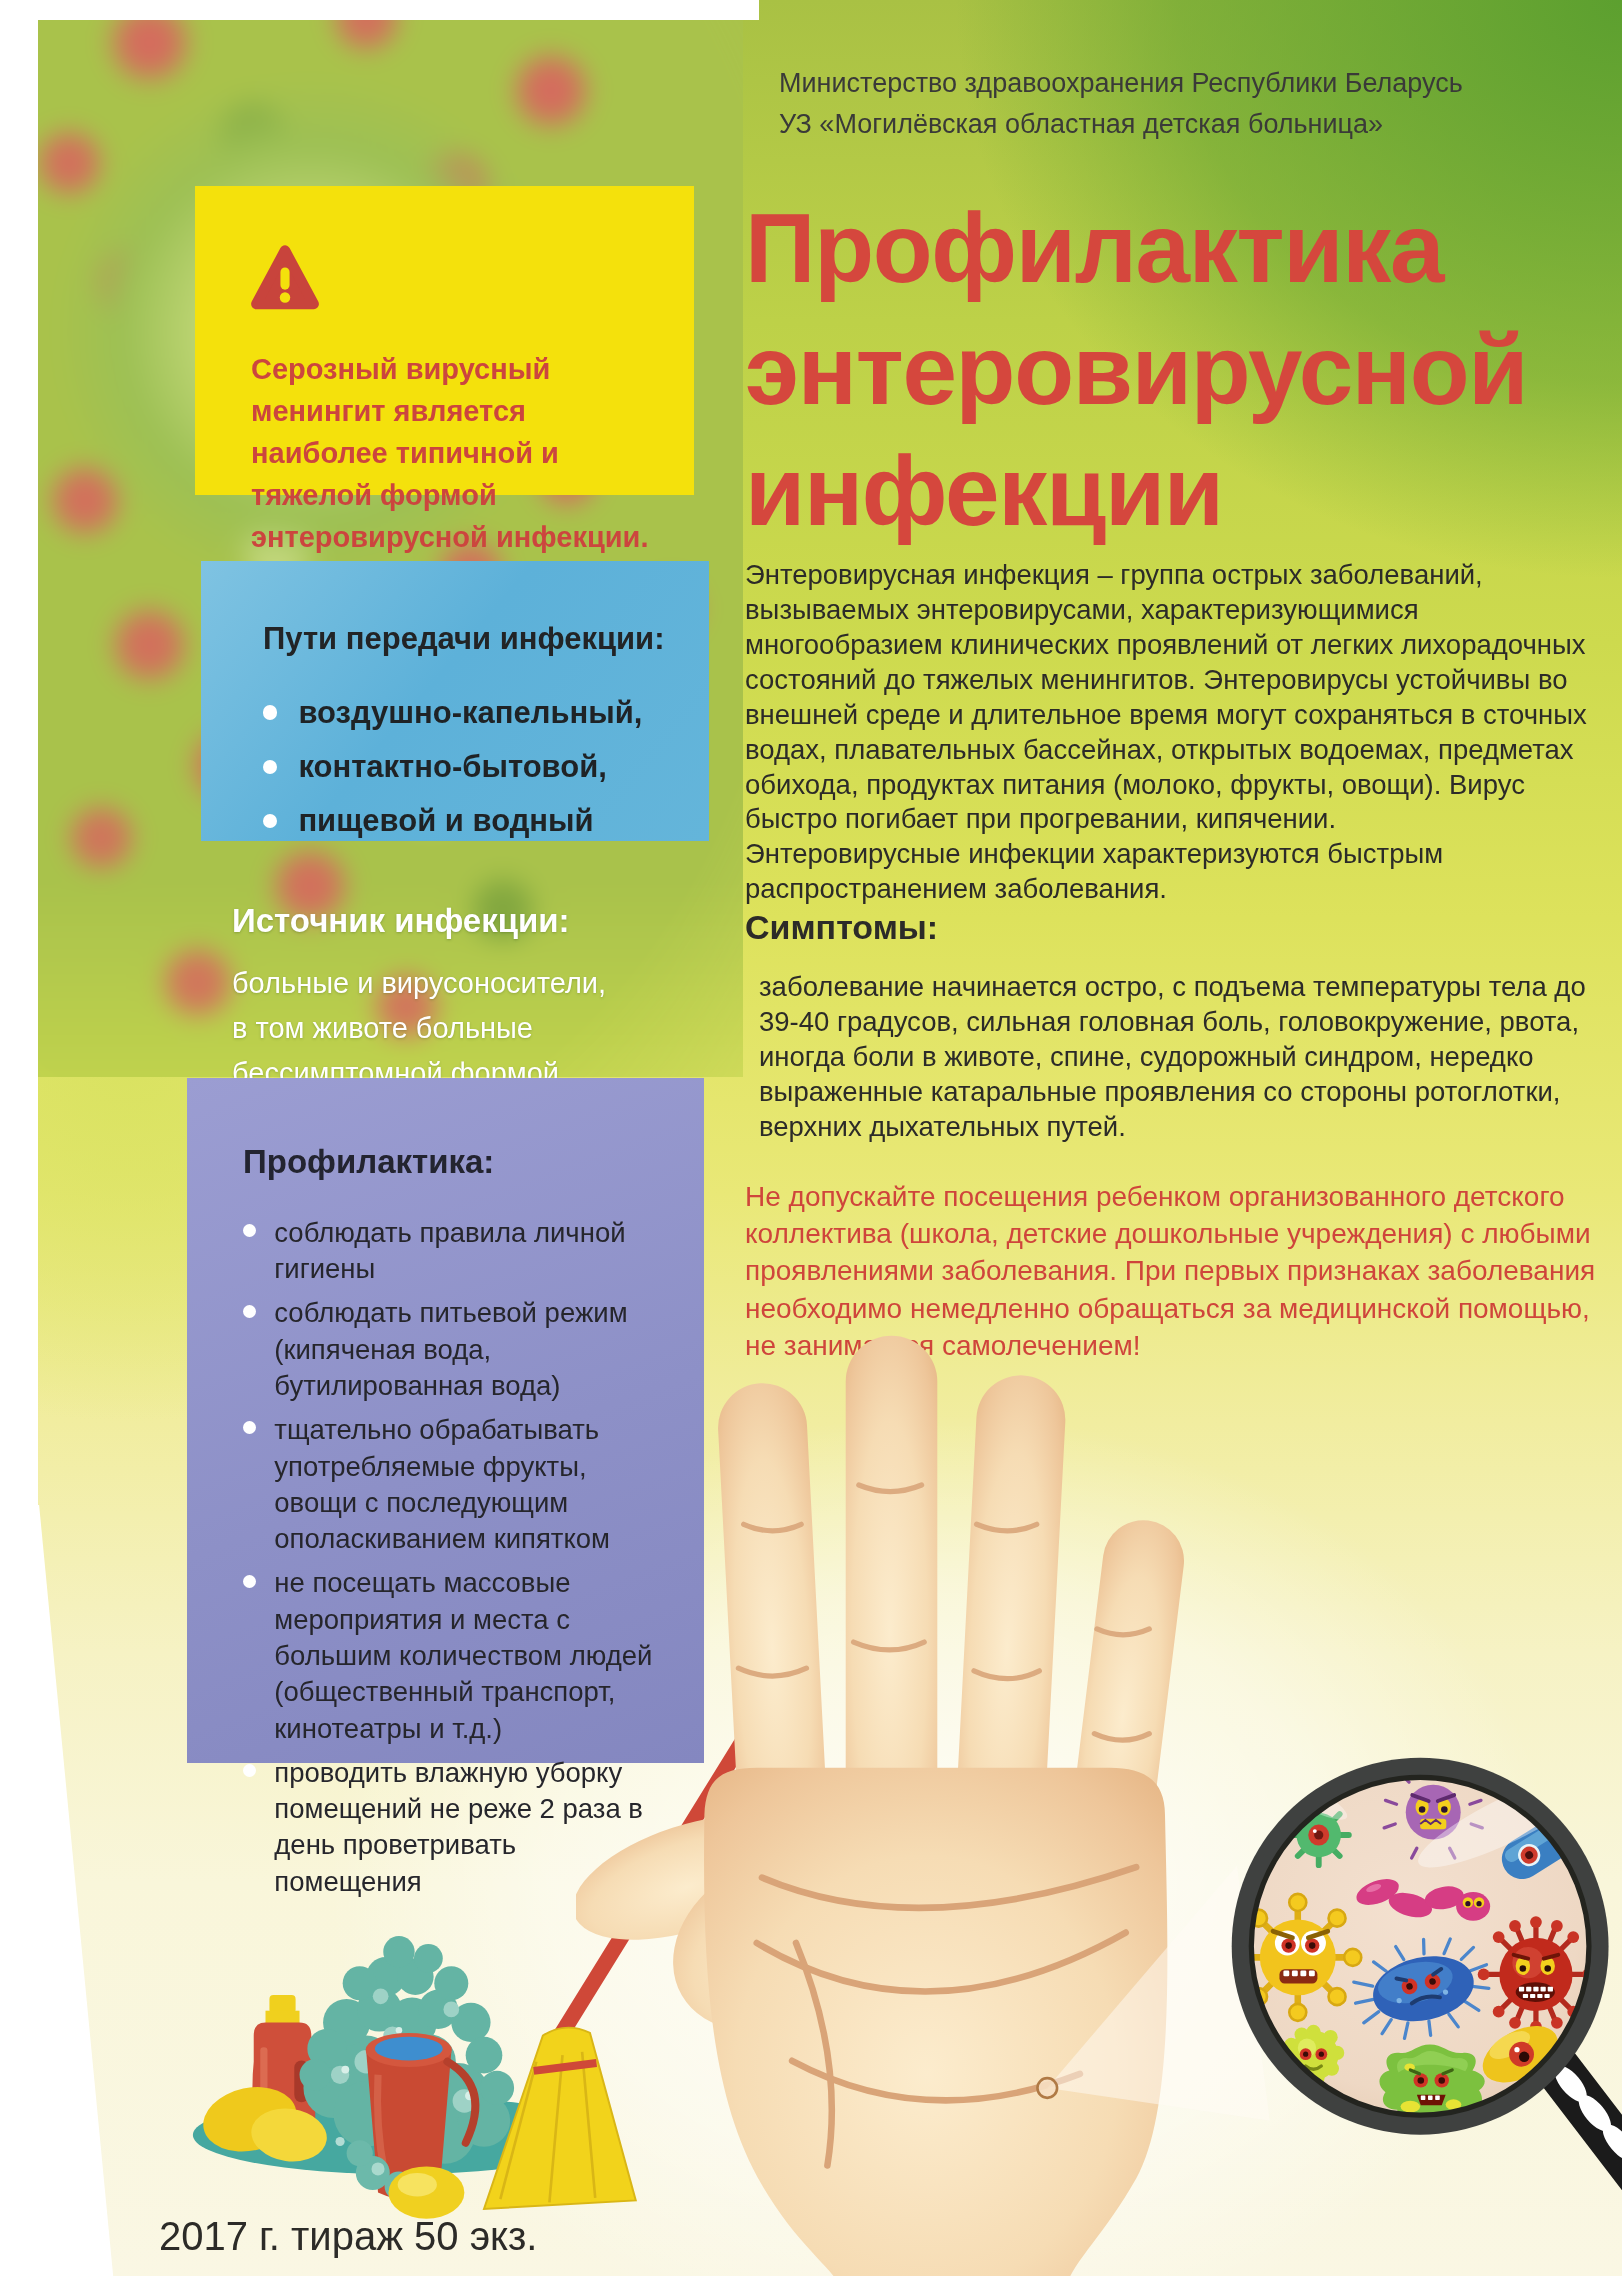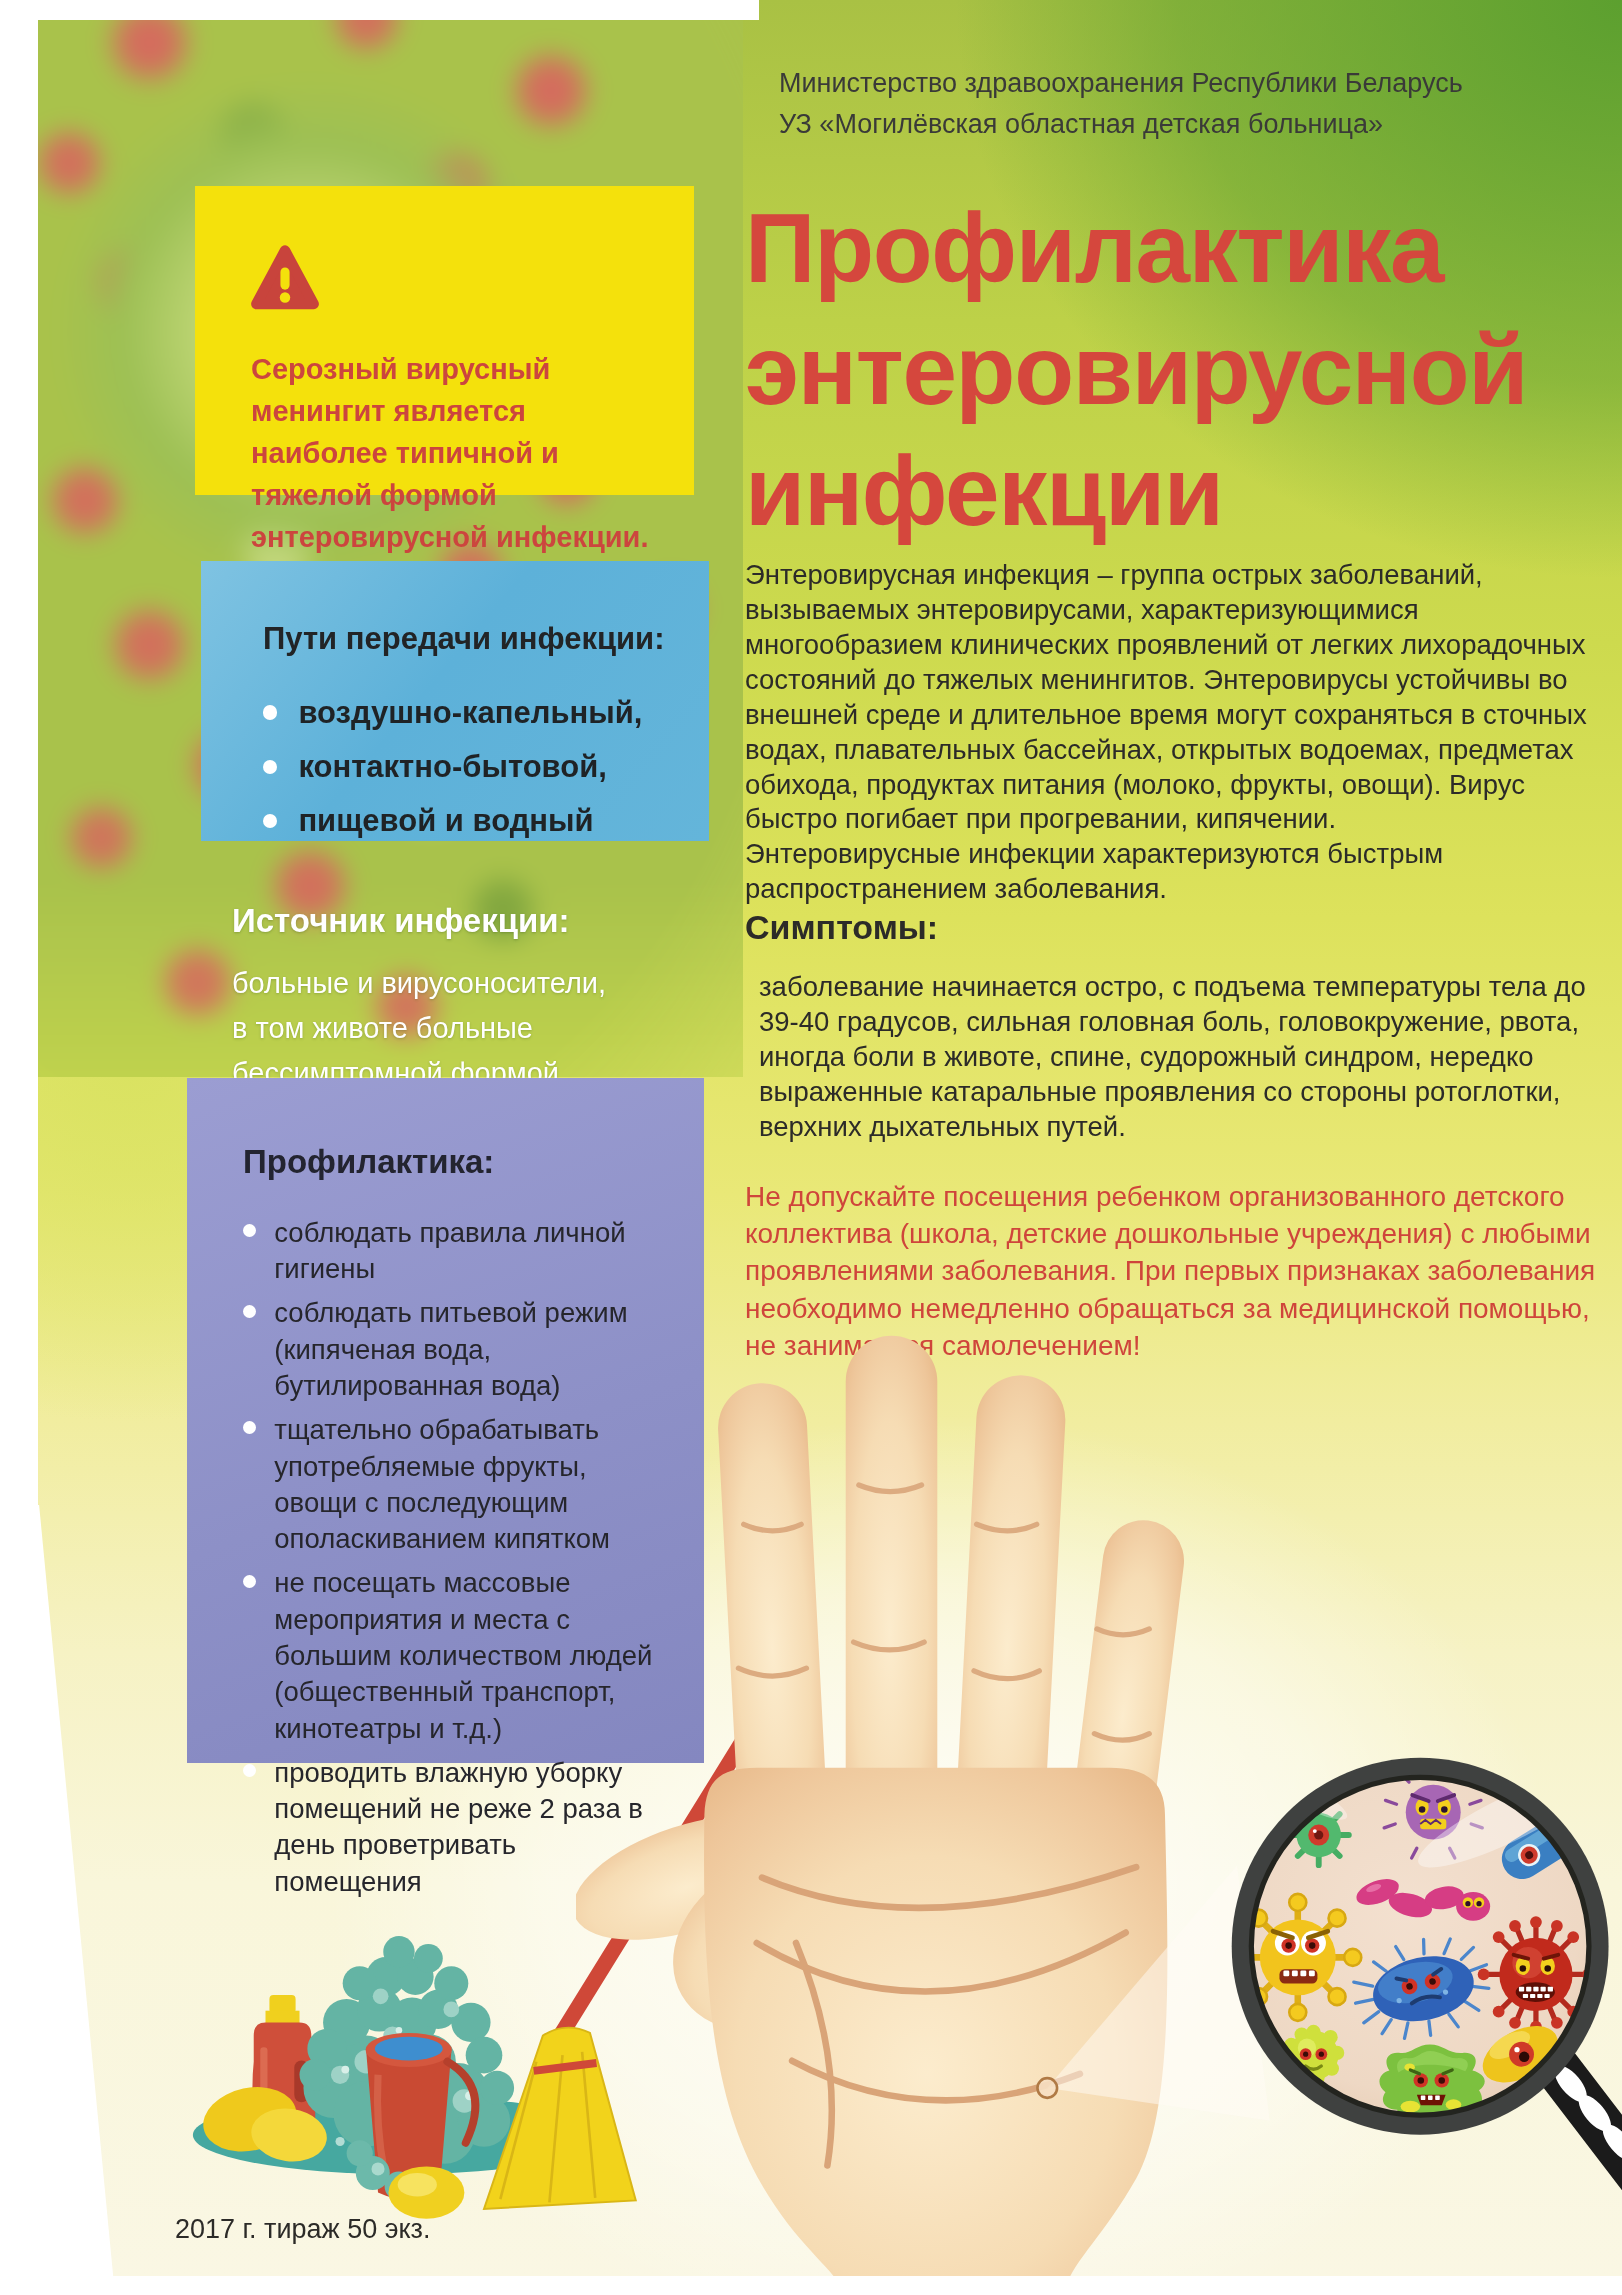--- a/index.html
+++ b/index.html
@@ -66,21 +66,21 @@
   .purpitem{font-size:27.5px;color:#26262c;line-height:1.32;}
   .purplebox .dot{margin-top:9.2px;margin-right:18.3px;width:13px;height:13px;}
   .purplebox .li{margin-bottom:7.9px;}
   
   .ministry{left:779px;top:63px;z-index:2;font-size:27px;color:#3a3a38;line-height:1.5;}
   .title{left:745px;top:188px;z-index:2;font-size:98px;line-height:1.24;font-weight:bold;color:#d5473d;letter-spacing:-1.3px;}
   .intro{left:745px;top:558px;width:854px;z-index:2;font-size:27.5px;color:#2c2b28;line-height:1.27;white-space:pre-line;}
   .symhead{left:745px;top:908px;z-index:2;font-size:34px;font-weight:bold;color:#2c2b28;}
   .symtext{left:745px;top:970px;width:854px;z-index:2;font-size:27.5px;color:#2c2b28;line-height:1.27;margin-left:14px;}
   .alert{left:745px;top:1178px;width:857px;z-index:2;font-size:28px;color:#cf453b;line-height:1.33;}
-  .footer{left:175px;top:2214px;z-index:4;font-size:27px;color:#2c2b28;text-align:center;}
+  .footer{left:159px;top:2214px;z-index:4;font-size:40px;color:#2c2b28;text-align:center;}
   
   .cleaning{left:170px;top:1669px;z-index:2;}
   .hand{left:576px;top:1328px;z-index:3;}
   .beam{left:1008px;top:1826px;z-index:4;}
   .magnifier{left:1214px;top:1714px;z-index:5;}
   
   .m-left{left:0;top:0;width:38px;height:2295px;background:#fff;z-index:6;}
   .m-top{left:0;top:0;width:759px;height:19.6px;background:#fff;z-index:6;}
   .m-bottom{left:0;top:2276px;width:1623px;height:19.6px;background:#fff;z-index:6;}
   .m-wedge{left:0;top:1505px;width:115px;height:790px;background:#fff;z-index:6;

